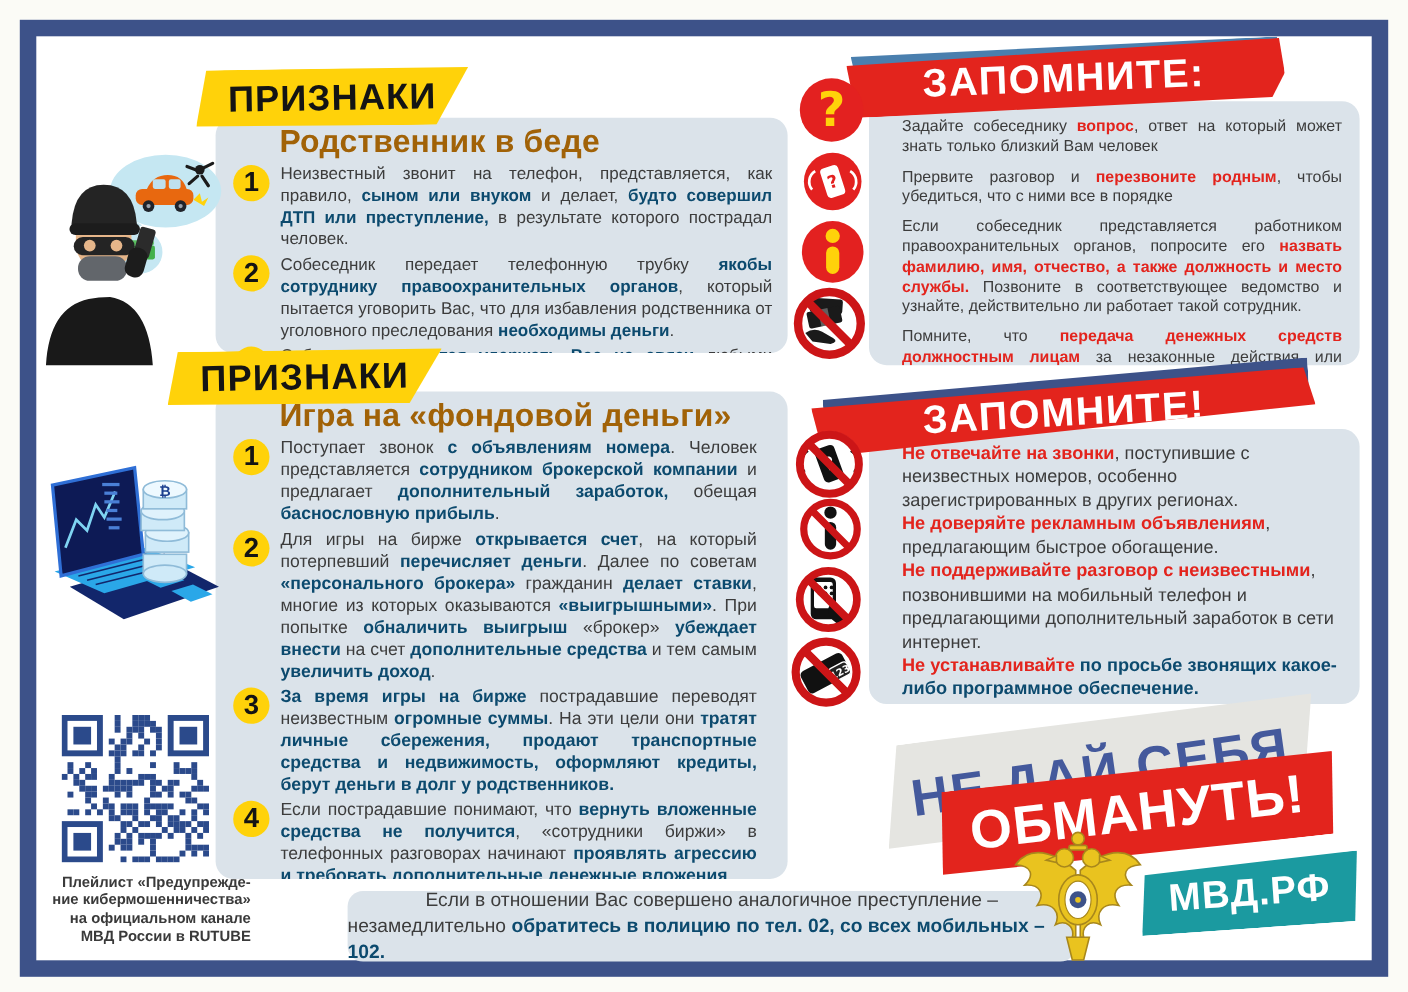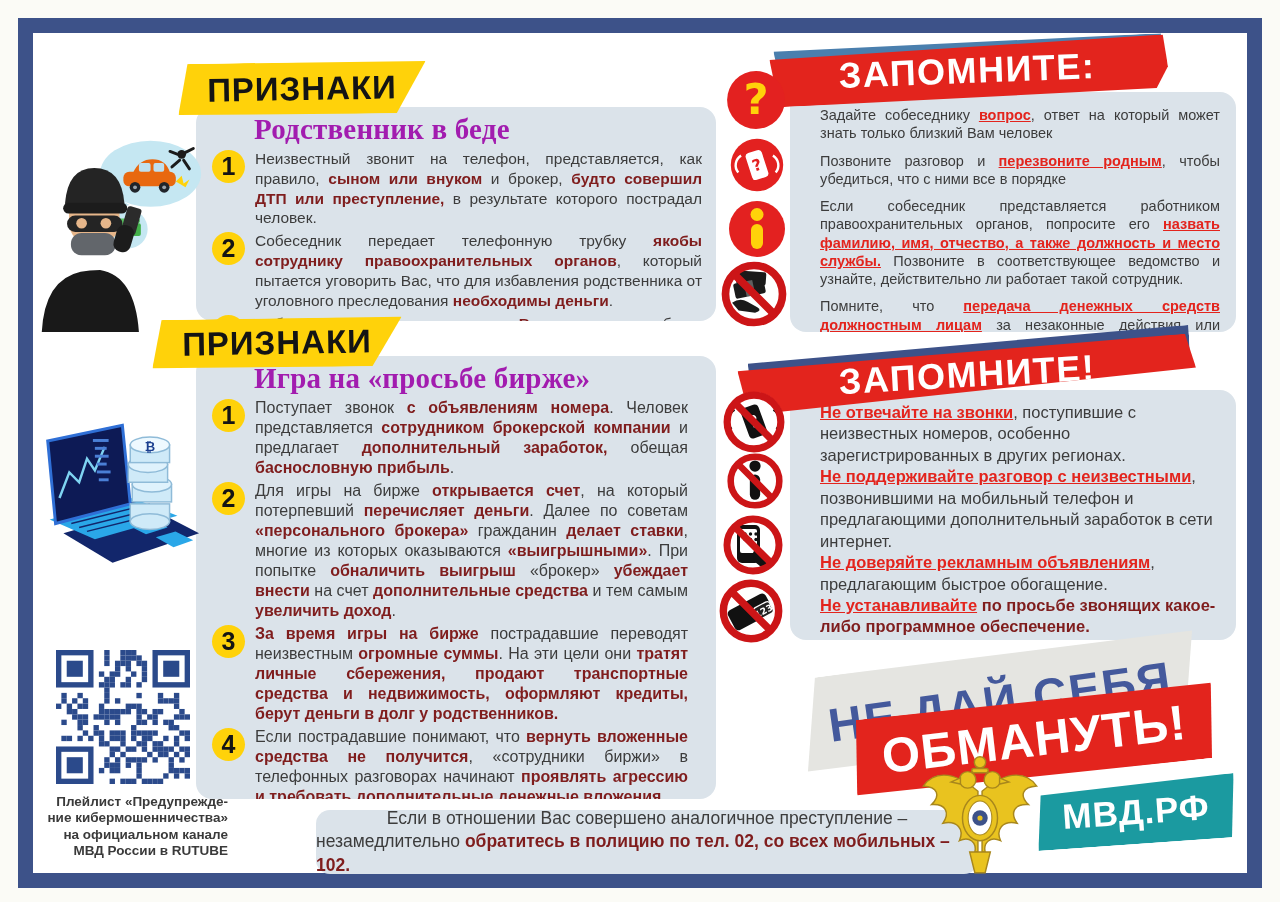--- a/index.html
+++ b/index.html
@@ -10,28 +10,28 @@
   
   .banner-y{position:absolute;background:#ffd20a;display:flex;align-items:center;justify-content:center;
             clip-path:polygon(4% 0,100% 2%,88% 100%,0 96%);z-index:3;}
   .banner-y span{font-weight:800;font-size:33px;color:#141414;letter-spacing:1px;}
   #banner-signs1{left:178px;top:62px;width:248px;height:53px;transform:rotate(-1deg);}
   #banner-signs2{left:152px;top:318px;width:250px;height:50px;transform:rotate(-1deg);}
   
   .panel{position:absolute;background:#dbe3ea;border-radius:16px;box-sizing:border-box;overflow:hidden;z-index:2;}
   #panel1{left:196px;top:107px;width:520px;height:214px;padding:4px 14px 6px 16px;}
   #panel2{left:196px;top:356px;width:520px;height:443px;padding:4px 28px 6px 16px;}
-  .panel-title{font-weight:bold;color:#a21caf;margin:2px 0 3px 42px;font-size:29px;letter-spacing:.2px;font-family:Liberation Serif, serif;}
+  .panel-title{font-weight:bold;color:#a16207;margin:2px 0 3px 42px;font-size:29px;letter-spacing:.2px;}
   .sign-item{display:flex;gap:10px;margin-top:3px;}
   .badge{flex:0 0 33px;height:33px;border-radius:50%;background:#ffd20a;color:#141414;
          font-weight:800;font-size:25px;display:flex;align-items:center;justify-content:center;margin-top:1px;}
   .sign-text{margin:0;font-size:15.5px;line-height:1.28;color:#3c3c3c;text-align:justify;}
   #panel2 .sign-text{font-size:16px;line-height:1.25;}
-  .seg-b{font-weight:bold;color:#7f1d1d;}
-  .seg-rb{font-weight:bold;color:#e3241d;text-decoration:underline;}
+  .seg-b{font-weight:bold;color:#0c4a6e;}
+  .seg-rb{font-weight:bold;color:#e3241d;}
   
   .slab{position:absolute;}
   #r1-blue{left:774px;top:40px;width:388px;height:50px;background:#4a7fae;transform:rotate(-2deg);
            clip-path:polygon(0 10%,100% 0,98% 100%,2% 90%);z-index:2;}
   #r1-red{left:766px;top:42px;width:402px;height:58px;background:#e3241d;transform:rotate(-2.2deg);
           clip-path:polygon(1% 18%,99% 0,100% 55%,97% 92%,3% 100%);display:flex;align-items:center;justify-content:center;z-index:3;}
   #r2-blue{left:748px;top:338px;width:442px;height:42px;background:#3d5289;transform:rotate(-3.4deg);
            clip-path:polygon(0 30%,100% 0,100% 70%,0 100%);z-index:2;}
   #r2-red{left:738px;top:346px;width:458px;height:57px;background:#e3241d;transform:rotate(-3.2deg);
           clip-path:polygon(0 22%,98% 0,100% 60%,2% 100%);display:flex;align-items:center;justify-content:center;z-index:3;}
@@ -73,21 +73,21 @@
 
 <div class="banner-y" id="banner-signs1">
   <span>ПРИЗНАКИ</span>
 </div>
 
 <div class="panel" id="panel1">
   <h2 class="panel-title">Родственник в беде</h2>
   <div>
       <div class="sign-item">
         <span class="badge">1</span>
-        <p class="sign-text"><span>Неизвестный звонит на телефон, представляется, как правило, </span><span class="seg-b">сыном или внуком</span><span> и брокер, </span><span class="seg-b">будто совершил ДТП или преступление,</span><span> в результате которого пострадал человек.</span></p>
+        <p class="sign-text"><span>Неизвестный звонит на телефон, представляется, как правило, </span><span class="seg-b">сыном или внуком</span><span> и делает, </span><span class="seg-b">будто совершил ДТП или преступление,</span><span> в результате которого пострадал человек.</span></p>
       </div>
       <div class="sign-item">
         <span class="badge">2</span>
         <p class="sign-text"><span>Собеседник передает телефонную трубку </span><span class="seg-b">якобы сотруднику правоохранительных органов</span><span>, который пытается уговорить Вас, что для избавления родственника от уголовного преследования </span><span class="seg-b">необходимы деньги</span><span>.</span></p>
       </div>
       <div class="sign-item">
         <span class="badge">3</span>
         <p class="sign-text"><span>Собеседник </span><span class="seg-b">пытается удержать Вас на связи</span><span> любыми способами, чтобы </span></p>
       </div>
     </div>
@@ -134,21 +134,21 @@
       <rect x="86" y="96" width="18" height="28" rx="8" fill="#1c1c1c"></rect>
     </g>
   </g>
 </svg>
 
 <div class="banner-y" id="banner-signs2">
   <span>ПРИЗНАКИ</span>
 </div>
 
 <div class="panel" id="panel2">
-  <h2 class="panel-title">Игра на «просьбе бирже»</h2>
+  <h2 class="panel-title">Игра на «фондовой деньги»</h2>
   <div>
       <div class="sign-item">
         <span class="badge">1</span>
         <p class="sign-text"><span>Поступает звонок </span><span class="seg-b">с объявлениям номера</span><span>. Человек представляется </span><span class="seg-b">сотрудником брокерской компании</span><span> и предлагает </span><span class="seg-b">дополнительный заработок,</span><span> обещая </span><span class="seg-b">баснословную прибыль</span><span>.</span></p>
       </div>
       <div class="sign-item">
         <span class="badge">2</span>
         <p class="sign-text"><span>Для игры на бирже </span><span class="seg-b">открывается счет</span><span>, на который потерпевший </span><span class="seg-b">перечисляет деньги</span><span>. Далее по советам </span><span class="seg-b">«персонального брокера»</span><span> гражданин </span><span class="seg-b">делает ставки</span><span>, многие из которых оказываются </span><span class="seg-b">«выигрышными»</span><span>. При попытке </span><span class="seg-b">обналичить выигрыш</span><span> «брокер» </span><span class="seg-b">убеждает внести</span><span> на счет </span><span class="seg-b">дополнительные средства</span><span> и тем самым </span><span class="seg-b">увеличить доход</span><span>.</span></p>
       </div>
       <div class="sign-item">
@@ -404,21 +404,21 @@
     <div>МВД России в RUTUBE</div>
   </div>
 
 <div class="slab" id="r1-blue"></div>
 <div class="slab" id="r1-red">
   <span class="banner-r-text">ЗАПОМНИТЕ:</span>
 </div>
 <div class="panel" id="panel-r1">
   <div>
       <p class="rem-text"><span>Задайте собеседнику </span><span class="seg-rb">вопрос</span><span>, ответ на который может знать только близкий Вам человек</span></p>
-      <p class="rem-text"><span>Позвоните разговор и </span><span class="seg-rb">перезвоните родным</span><span>, чтобы убедиться, что с ними все в порядке</span></p>
+      <p class="rem-text"><span>Прервите разговор и </span><span class="seg-rb">перезвоните родным</span><span>, чтобы убедиться, что с ними все в порядке</span></p>
       <p class="rem-text"><span>Если собеседник представляется работником правоохранительных органов, попросите его </span><span class="seg-rb">назвать фамилию, имя, отчество, а также должность и место службы.</span><span> Позвоните в соответствующее ведомство и узнайте, действительно ли работает такой сотрудник.</span></p>
       <p class="rem-text"><span>Помните, что </span><span class="seg-rb">передача денежных средств должностным лицам</span><span> за незаконные действия или бездействие является </span></p>
     </div>
 </div>
 <div class="ricon" style="left:724px;top:68px;width:64px;height:64px">
     <svg viewBox="0 0 62 62">
       <circle cx="31" cy="31" r="28" fill="#e32120"></circle>
       <text x="31" y="45" font-size="42" font-weight="bold" fill="#ffd20a" text-anchor="middle" font-family="DejaVu Sans, sans-serif">?</text>
     </svg>
   </div>
@@ -454,22 +454,22 @@
     </svg>
   </div>
 
 <div class="slab" id="r2-blue"></div>
 <div class="slab" id="r2-red">
   <span class="banner-r-text">ЗАПОМНИТЕ!</span>
 </div>
 <div class="panel" id="panel-r2">
   <div>
       <p class="rem-text"><span class="seg-rb">Не отвечайте на звонки</span><span>, поступившие с неизвестных номеров, особенно зарегистрированных в других регионах.</span></p>
+      <p class="rem-text"><span class="seg-rb">Не доверяйте рекламным объявлениям</span><span>, предлагающим быстрое обогащение.</span></p>
       <p class="rem-text"><span class="seg-rb">Не поддерживайте разговор с неизвестными</span><span>, позвонившими на мобильный телефон и предлагающими дополнительный заработок в сети интернет.</span></p>
-      <p class="rem-text"><span class="seg-rb">Не доверяйте рекламным объявлениям</span><span>, предлагающим быстрое обогащение.</span></p>
       <p class="rem-text"><span class="seg-rb">Не устанавливайте</span><span class="seg-b"> по просьбе звонящих какое-либо программное обеспечение.</span></p>
       <p class="rem-text"><span class="seg-rb">Не входите</span><span> в процессе телефонных разговоров </span><span class="seg-rb">в онлайн-сервисы банков</span></p>
     </div>
 </div>
 <div class="ricon" style="left:722px;top:390px;width:64px;height:64px">
     <svg viewBox="0 0 62 62">
       <circle cx="31" cy="31" r="29" fill="#fff"></circle>
       <g transform="rotate(-20 31 31)">
         <rect x="22" y="15" width="18" height="31" rx="4" fill="#111"></rect>
         <text x="31" y="36" font-size="16" font-weight="bold" fill="#fff" text-anchor="middle" font-family="DejaVu Sans, sans-serif">?</text>

